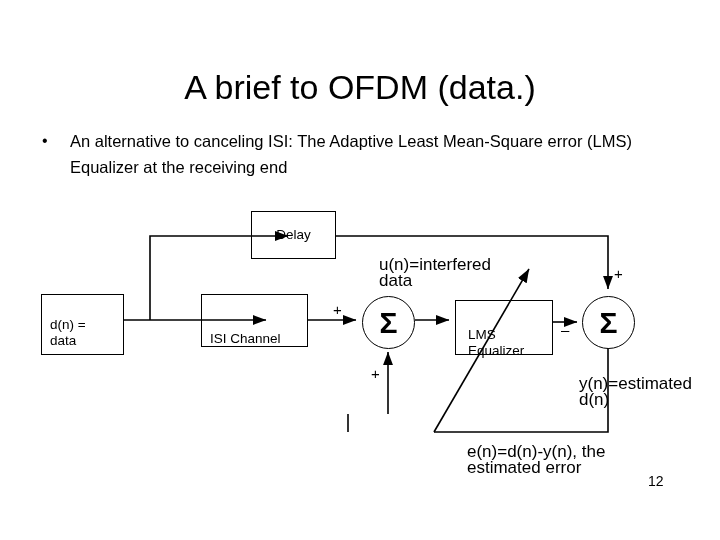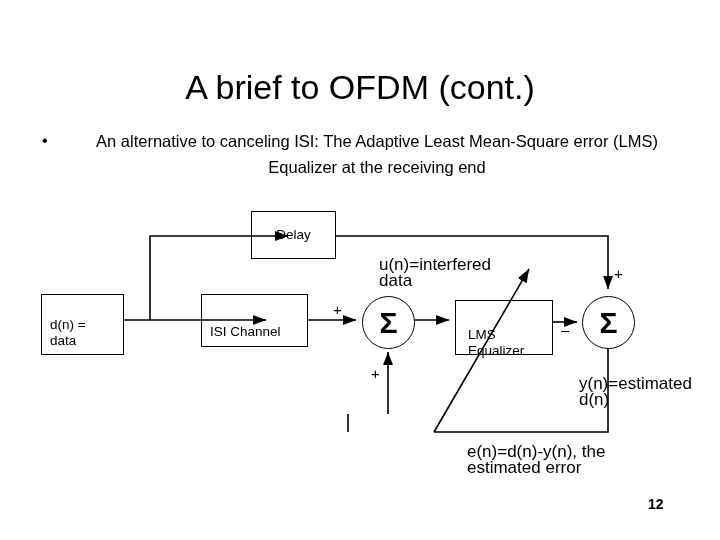--- a/index.html
+++ b/index.html
@@ -44,21 +44,20 @@
   .bullet-mark {
     position: absolute;
     left: 6px;
     top: 0px;
     font-size: 16px;
     line-height: 26px;
   }
   .bullet-text {
     display: block;
     white-space: pre-line;
-    text-align: center;
   }
 
   
   #diagram {
     position: absolute;
     left: 0;
     top: 0;
     width: 720px;
     height: 540px;
   }
@@ -108,32 +107,31 @@
     white-space: pre-line;
   }
   .sign {
     position: absolute;
     font-size: 15px;
     line-height: 15px;
   }
   #page-number {
     position: absolute;
     left: 648px;
-    top: 495px;
+    top: 472px;
     font-size: 14px;
     line-height: 18px;
-    font-weight: bold;
   }
 </style>
 </head>
 <body>
 
 <div id="slide">
 
-  <h1 id="slide-title">A brief to OFDM (cont.)</h1>
+  <h1 id="slide-title">A brief to OFDM (data.)</h1>
 
   <div id="bullet-list">
     <div class="bullet-row">
       <span class="bullet-mark">•</span>
       <span class="bullet-text">An alternative to canceling ISI: The Adaptive Least Mean-Square error (LMS) Equalizer at the receiving end</span>
     </div>
   </div>
 
   <div id="diagram">
 
@@ -169,21 +167,21 @@
 
     <div class="blk ctr" style="left:251px; top:211px; width:85px; height:48px;">
       <span>Delay</span>
     </div>
 
     <div class="blk pad" style="left:41px; top:294px; width:83px; height:61px;">
       <span>d(n) =
 data</span>
     </div>
 
-    <div class="blk pad" style="left:201px; top:294px; width:107px; height:53px; padding-top:13px;">
+    <div class="blk pad" style="left:201px; top:294px; width:107px; height:53px; padding-top:20px;">
       <span>ISI Channel</span>
     </div>
 
     <div class="blk pad" style="left:455px; top:300px; width:98px; height:55px; padding-top:10px; padding-left:12px;">
       <span>LMS
 Equalizer</span>
     </div>
 
 
     <div class="summer" style="left:362px; top:296px;">

